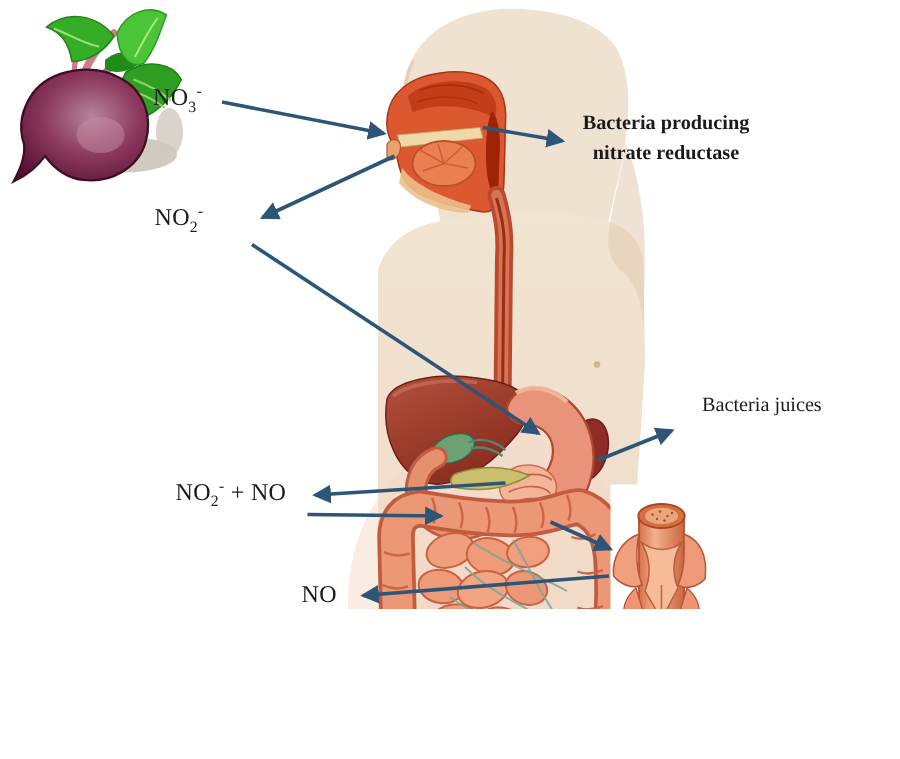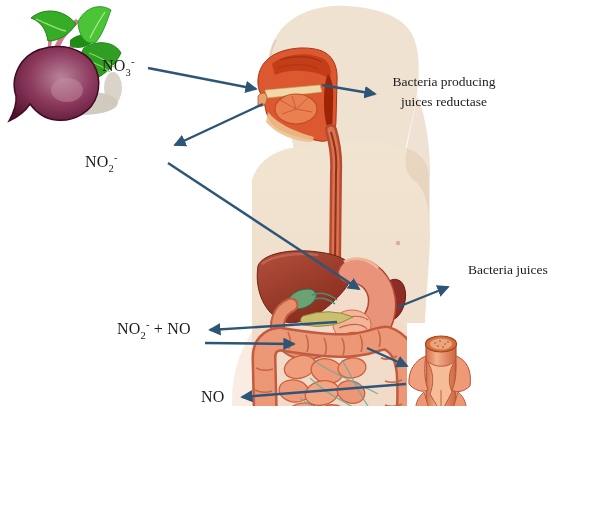--- a/index.html
+++ b/index.html
@@ -6,21 +6,21 @@
   #canvas{position:relative;width:600px;height:406px;background:var(--c-background,#fff);
           overflow:hidden;font-family:"Liberation Serif","DejaVu Serif",serif;}
   svg{position:absolute;left:0;top:0;}
   .label{position:absolute;color:#1b1b1b;white-space:nowrap;}
   .formula{font-size:16px;letter-spacing:.2px;}
   .formula sub{font-size:10.5px;}
   .formula sup{font-size:10.5px;}
   .annot{font-size:13.5px;}
   .annot-small{font-size:13px;}
   .bacteria{width:122px;text-align:center;line-height:1.45;white-space:normal;}
-  .bacteria span{display:block;}
+  .bacteria span{display:block;font-weight:bold;}
   .arrow{stroke:var(--c-arrow,#2d5577);stroke-width:2.4;fill:none;}
   .arrowhead{fill:var(--c-arrow,#2d5577);}
 </style>
 </head>
 <body>
 
 <div id="canvas">
 
 <svg width="600" height="506" viewBox="0 0 600 506">
   <defs>
@@ -213,27 +213,27 @@
     <path class="arrow" d="M398,307 L448,287" marker-end="url(#ah)"></path>
     <path class="arrow" d="M337,322 L210,330" marker-end="url(#ah)"></path>
     <path class="arrow" d="M205,343 L294,344" marker-end="url(#ah)"></path>
     <path class="arrow" d="M367,348 L407,366" marker-end="url(#ah)"></path>
     <path class="arrow" d="M406,384 L242,397" marker-end="url(#ah)"></path>
   </g>
 </svg>
 
 <div class="label formula" style="left:102px;top:56px;"><span>NO</span><sub>3</sub><sup>-</sup></div>
 
-<div class="label formula" style="left:85px;top:136px;margin-top:16px;"><span>NO</span><sub>2</sub><sup>-</sup></div>
+<div class="label formula" style="left:103px;top:136px;"><span>NO</span><sub>2</sub><sup>-</sup></div>
 
 <div class="label formula" style="left:117px;top:319px;"><span>NO</span><sub>2</sub><sup>-</sup><span> + NO</span></div>
 
 <div class="label formula" style="left:201px;top:388px;"><span>NO</span></div>
 
 <div class="label annot bacteria" style="left:383px;top:72px;">
   <span>Bacteria producing</span>
-  <span>juices reductase</span>
+  <span>nitrate reductase</span>
 </div>
 
 <div class="label annot" style="left:468px;top:262px;">Bacteria juices</div>
 
 
 </div>
 
 </body></html>

